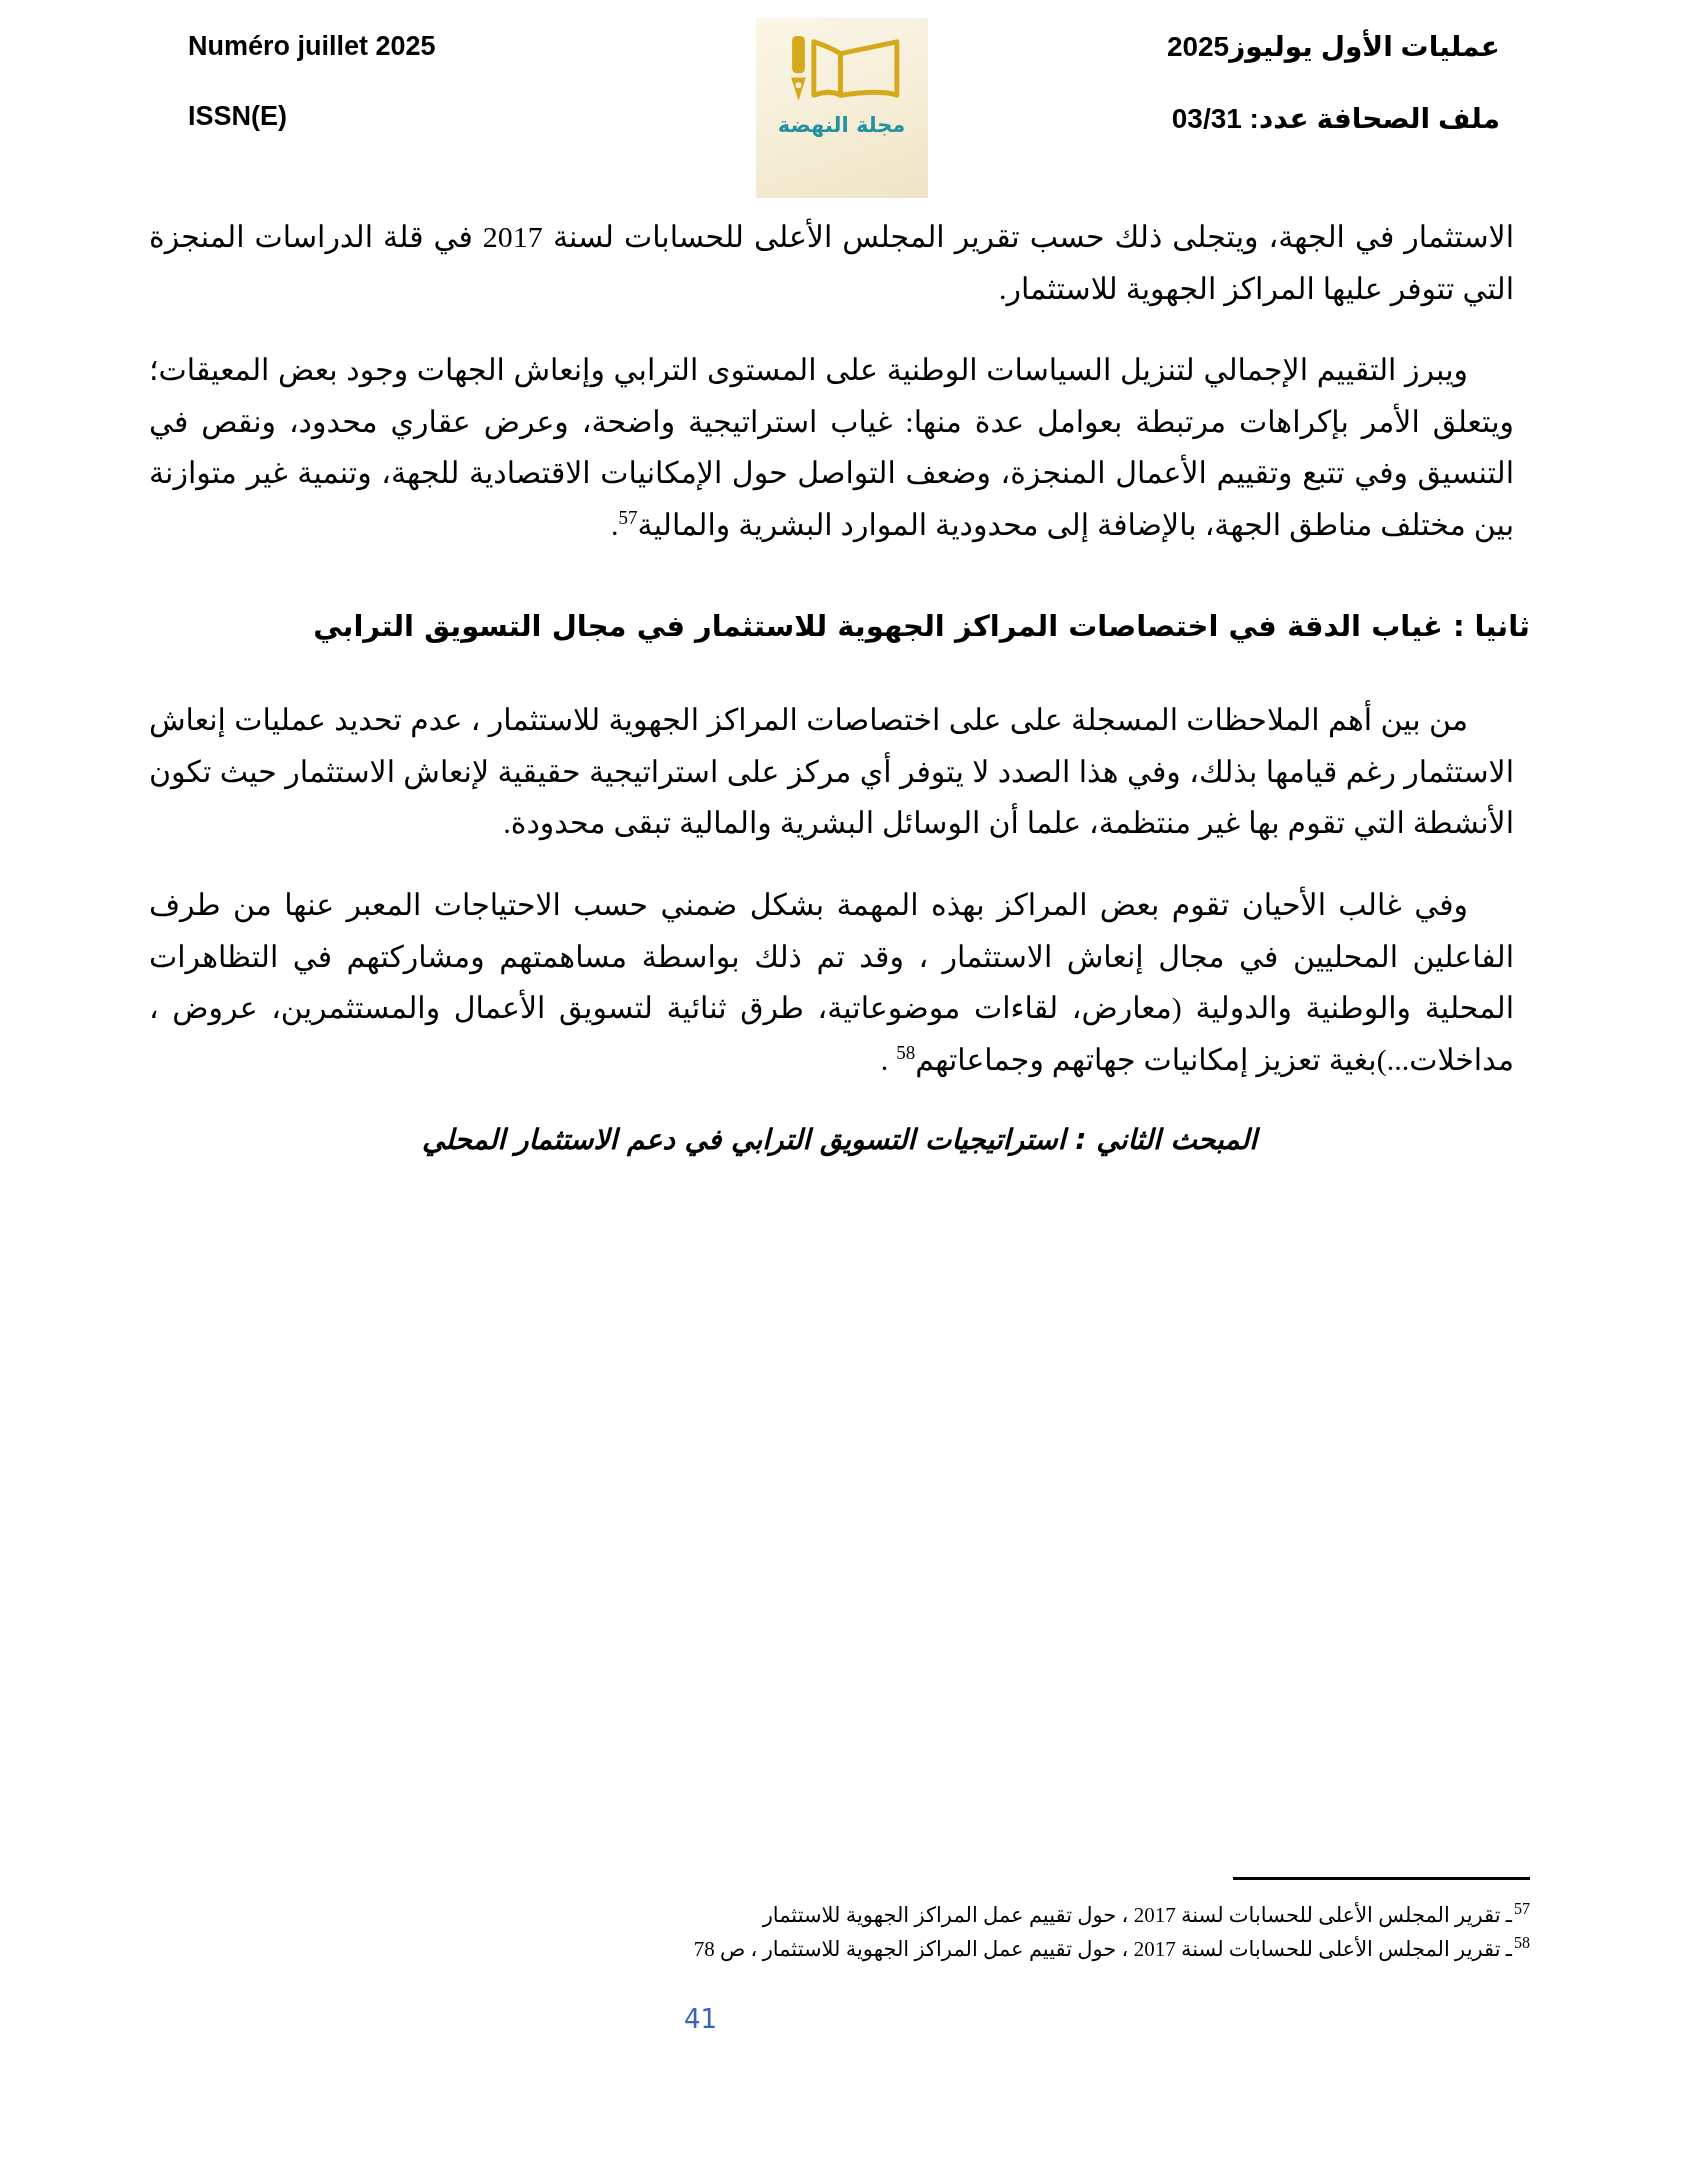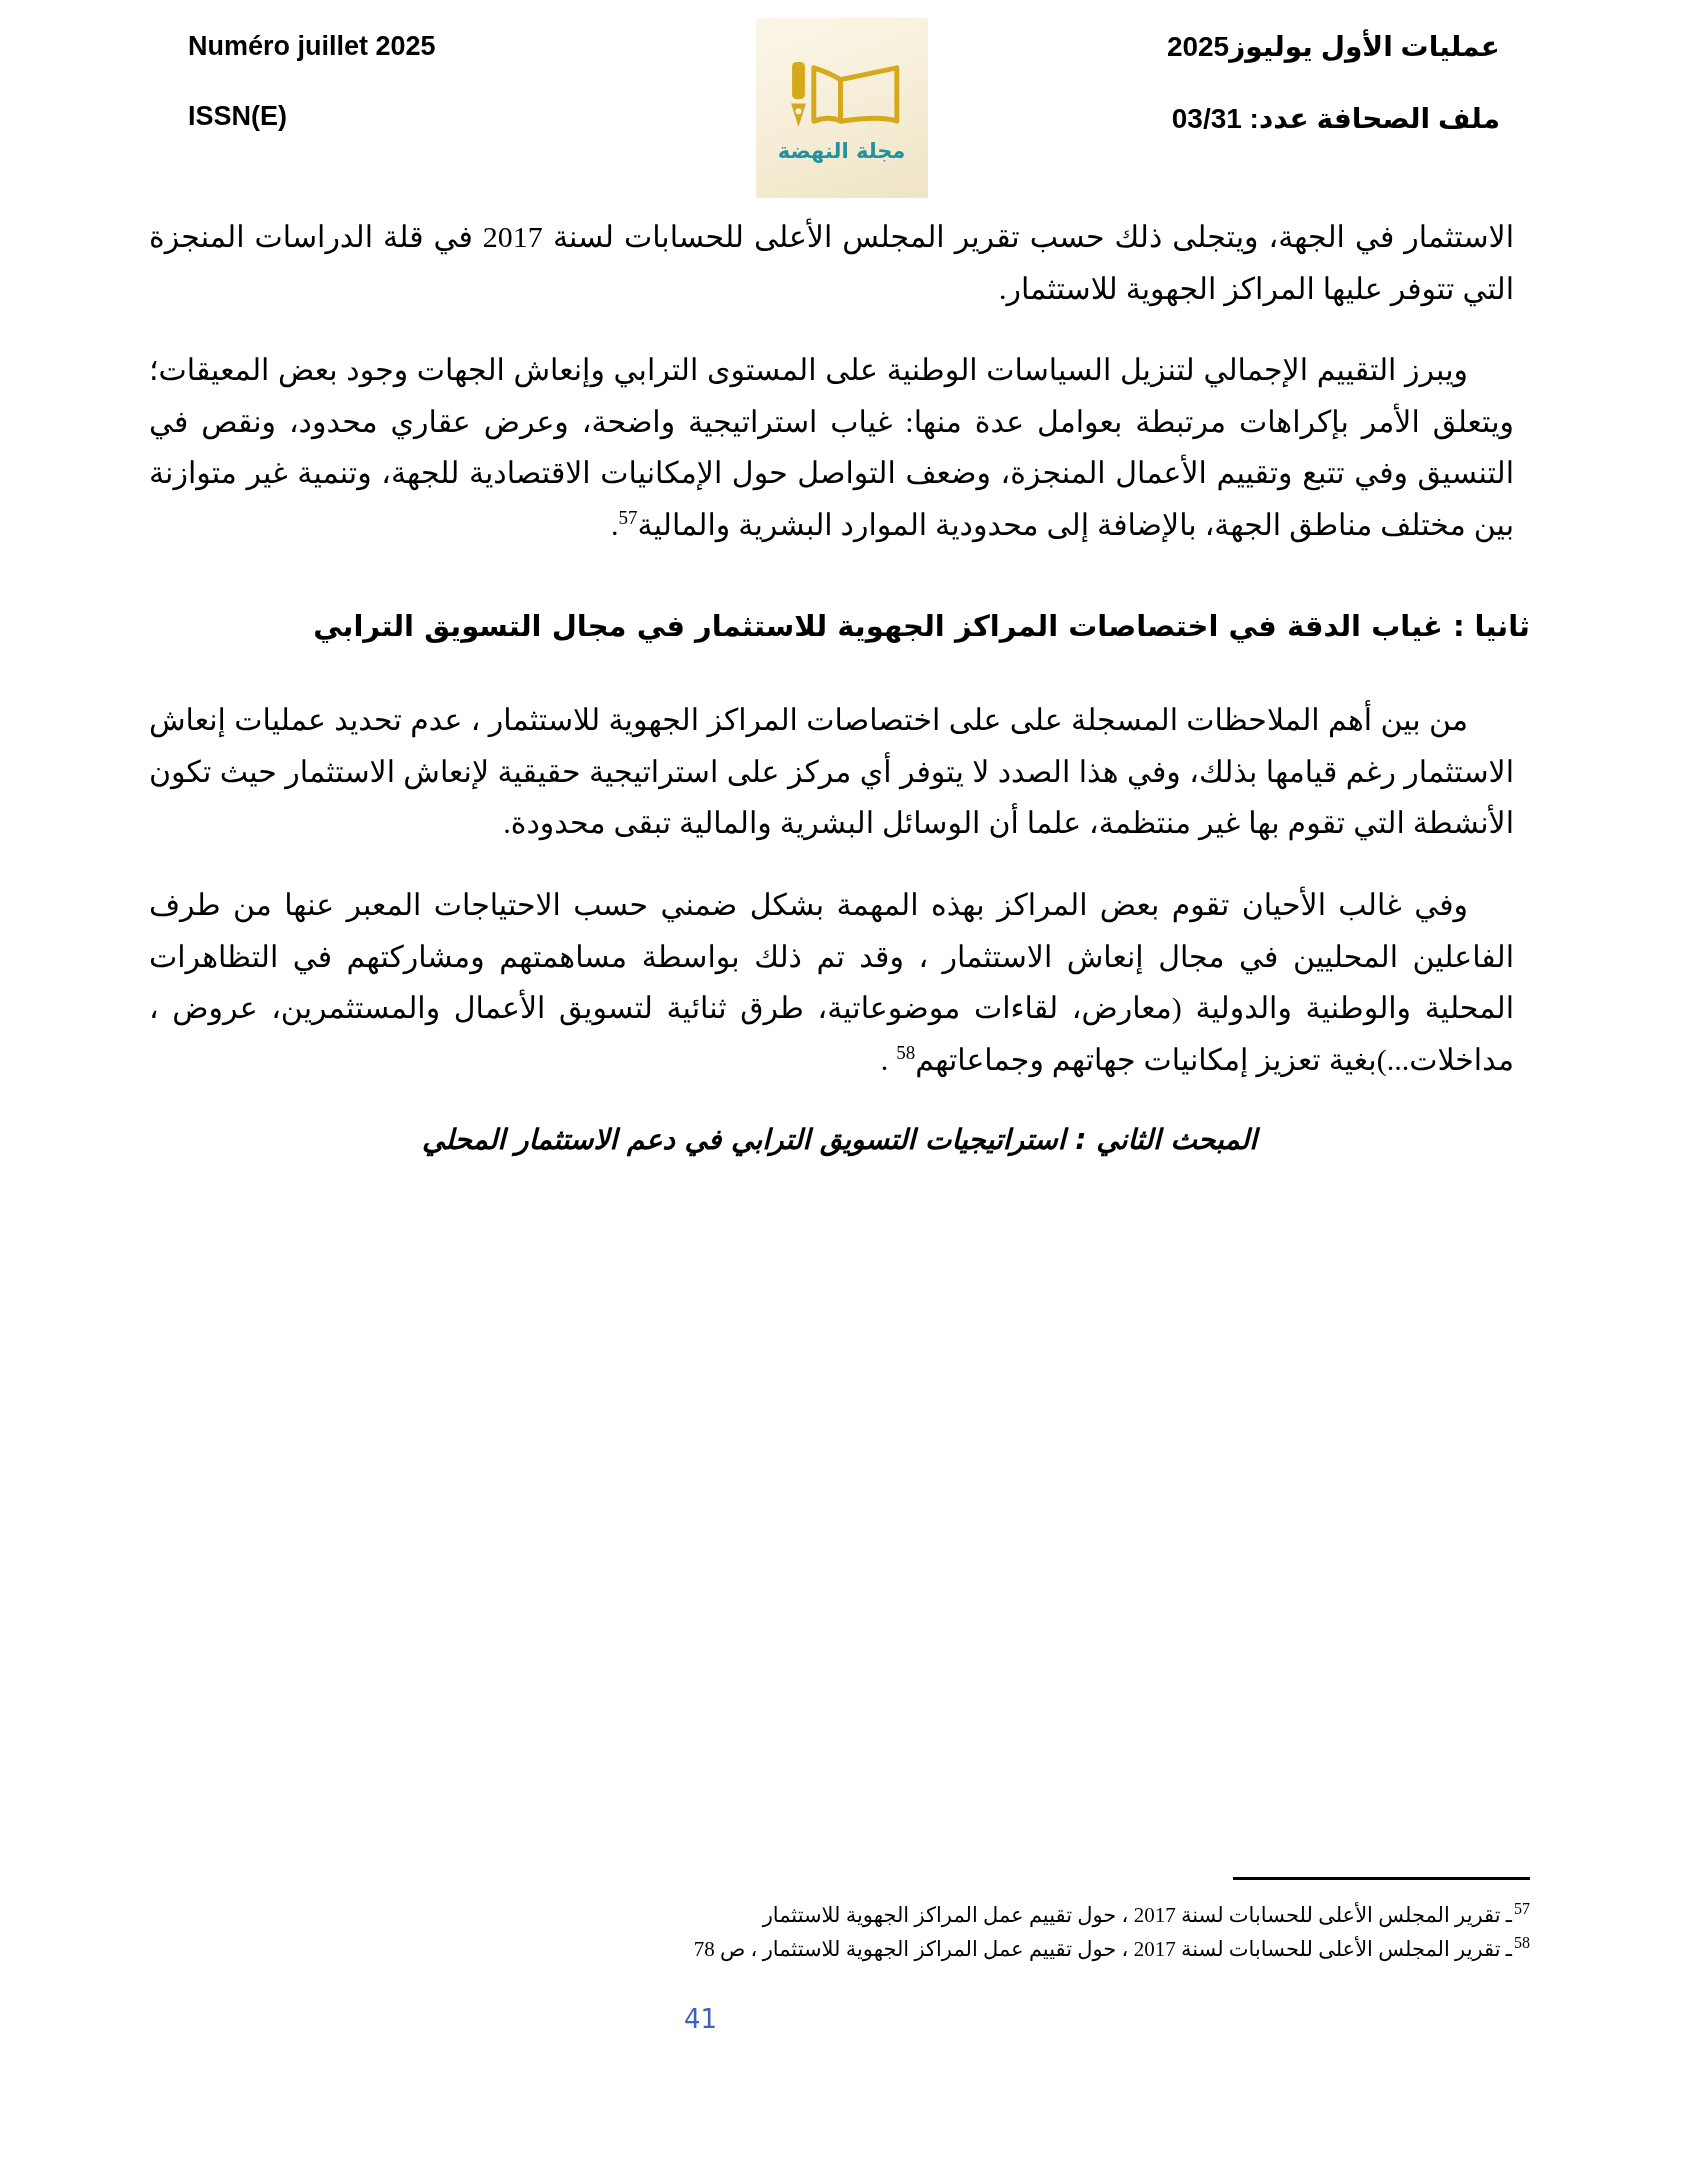--- a/index.html
+++ b/index.html
@@ -74,21 +74,21 @@
     top: 18px;
     left: 50%;
     transform: translateX(-50%);
     width: 172px;
     height: 180px;
     background: linear-gradient(160deg, #fbf6e6 0%, #f7f0dd 38%, #f3ead0 70%, #efe4c6 100%);
     display: flex;
     flex-direction: column;
     align-items: center;
     justify-content: flex-start;
-    padding-top: 34px;
+    padding-top: 8px;
     box-sizing: border-box;
   }
 
   .logo-mark {
     width: 127px;
     height: 85px;
     display: block;
   }
 
   .logo-caption {

